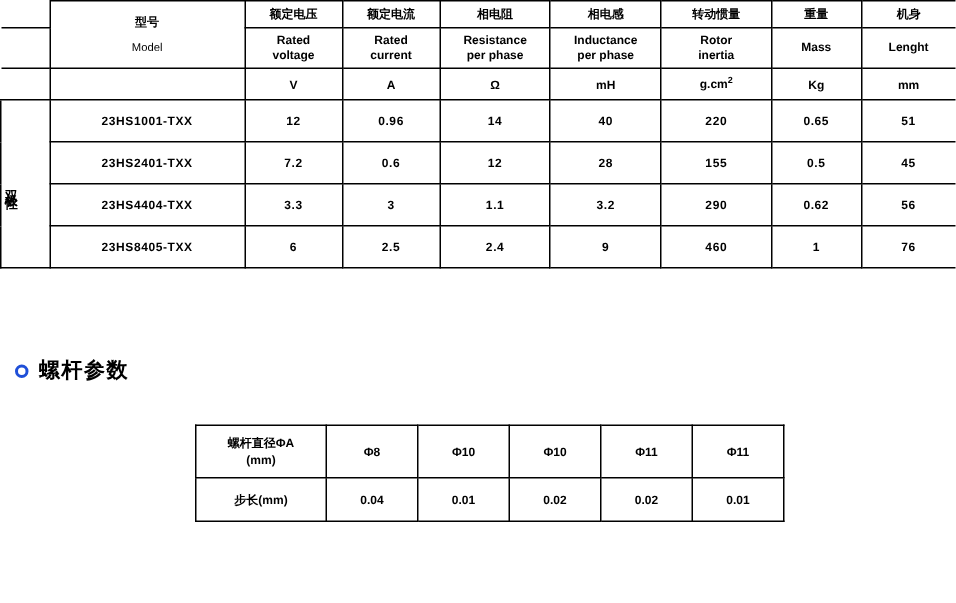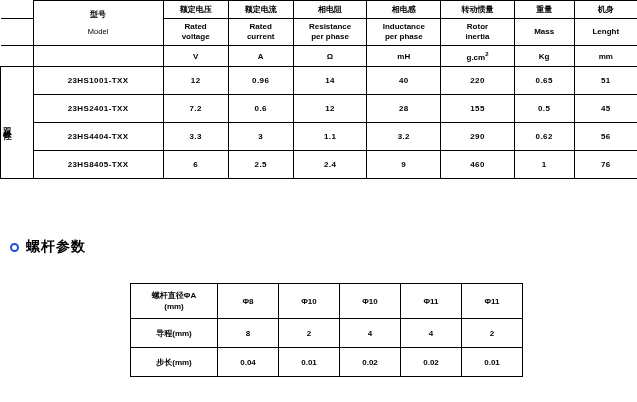--- a/index.html
+++ b/index.html
@@ -268,28 +268,20 @@
         <div>螺杆直径ΦA</div>
         <div>(mm)</div>
       </td>
       <td class="val screw-head">Φ8</td>
       <td class="val screw-head">Φ10</td>
       <td class="val screw-head">Φ10</td>
       <td class="val screw-head">Φ11</td>
       <td class="val screw-head">Φ11</td>
     </tr>
     <tr>
-      <td class="label">导程(mm)</td>
-      <td class="val">8</td>
-      <td class="val">2</td>
-      <td class="val">4</td>
-      <td class="val">4</td>
-      <td class="val">2</td>
-    </tr>
-    <tr>
       <td class="label">步长(mm)</td>
       <td class="val">0.04</td>
       <td class="val">0.01</td>
       <td class="val">0.02</td>
       <td class="val">0.02</td>
       <td class="val">0.01</td>
     </tr>
   </tbody>
     </table>
 </div>

